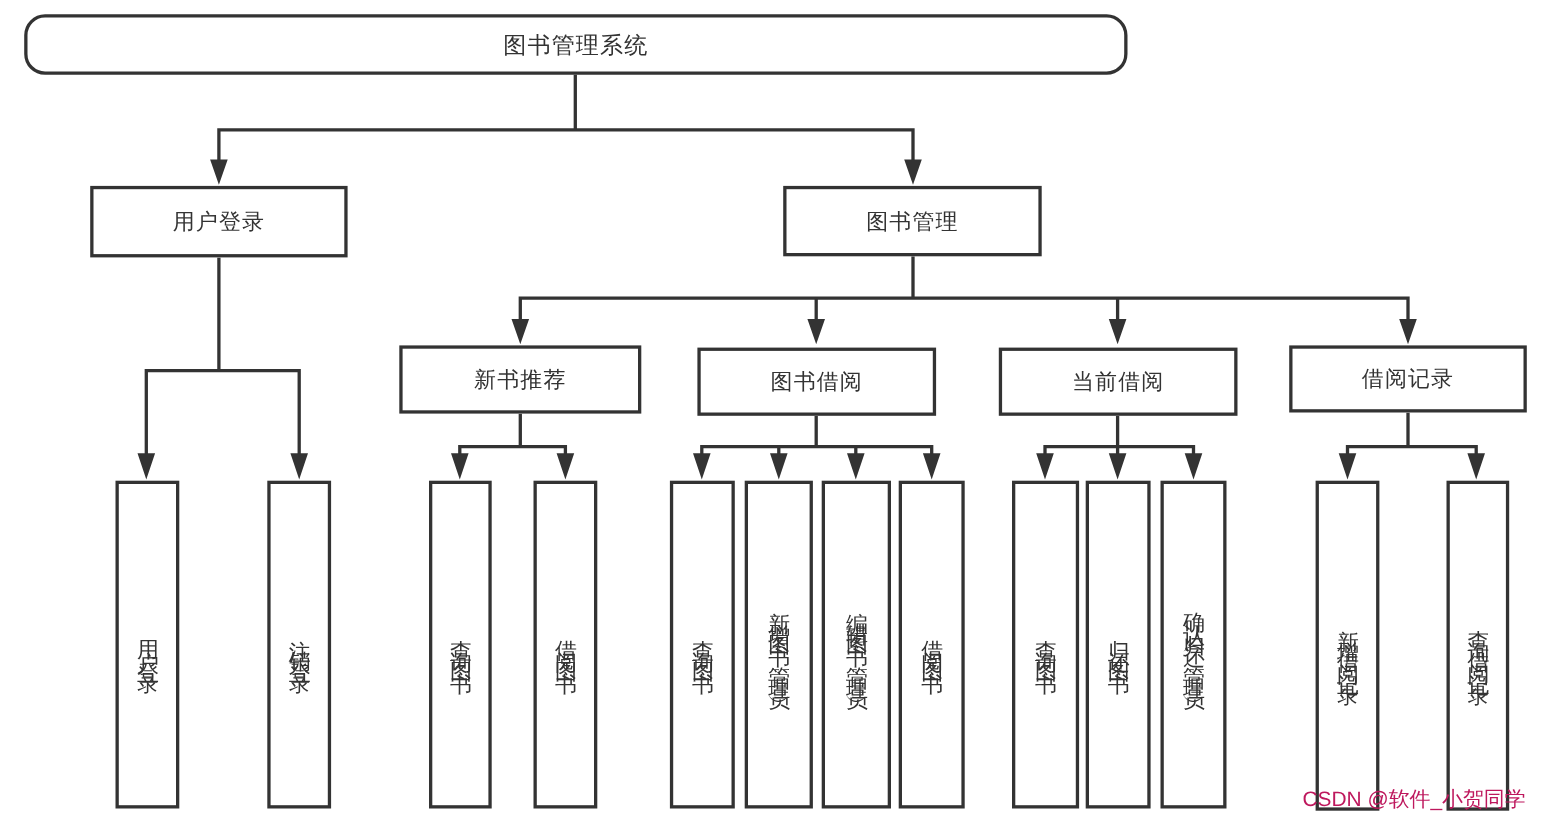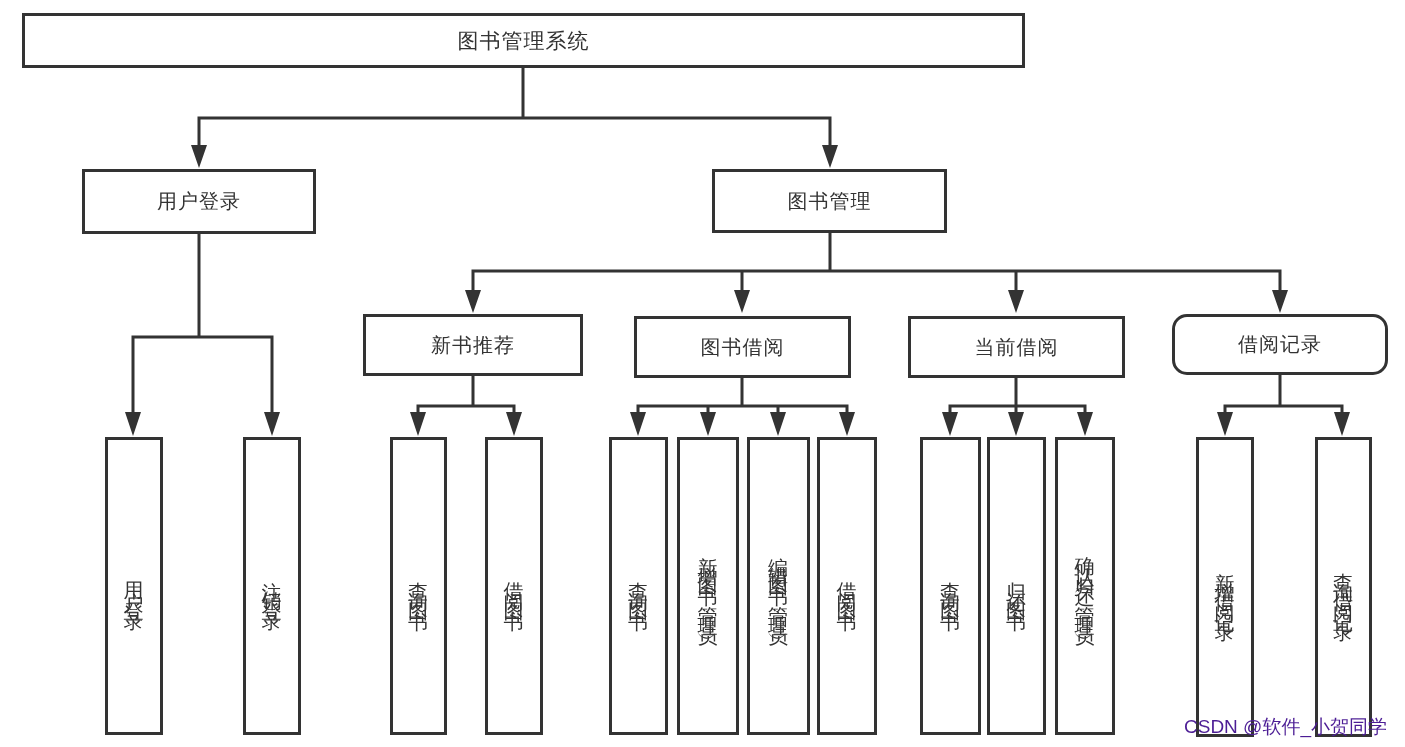--- a/index.html
+++ b/index.html
@@ -30,39 +30,39 @@
     justify-content: center;
     color: #333333;
   }
 
   .node-h {
     font-size: 20px;
     letter-spacing: 1px;
     white-space: nowrap;
   }
 
-  .node-root { font-size: 21px; }
+  .node-root { font-size: 21px; border-radius: 19px; }
 
   .node-v {
     font-size: 20px;
   }
   .node-v .v-label {
     writing-mode: vertical-rl;
     text-orientation: mixed;
     letter-spacing: 10px;
     line-height: 1;
     white-space: nowrap;
   }
 
   .watermark {
     position: absolute;
     left: 1184px;
     top: 714px;
     font-size: 19px;
-    color: #4c1d95;
+    color: #be185d;
     white-space: nowrap;
     z-index: 5;
   }
 </style>
 </head>
 <body>
 
 <div class="canvas">
 
   <svg class="connectors" width="1405" height="747" viewBox="0 0 1405 747" xmlns="http://www.w3.org/2000/svg">
@@ -109,21 +109,21 @@
 
   <div class="node node-h" style="left:363px; top:314px; width:220px; height:62px;font-family:Liberation Mono, monospace;">
     <span>新书推荐</span>
   </div>
   <div class="node node-h" style="left:634px; top:316px; width:217px; height:62px;">
     <span>图书借阅</span>
   </div>
   <div class="node node-h" style="left:908px; top:316px; width:217px; height:62px;font-family:Liberation Serif, serif;">
     <span>当前借阅</span>
   </div>
-  <div class="node node-h" style="left:1172px; top:314px; width:216px; height:61px;border-radius:15px;">
+  <div class="node node-h" style="left:1172px; top:314px; width:216px; height:61px;">
     <span>借阅记录</span>
   </div>
 
   <div class="node node-v" style="left:105px; top:437px; width:58px; height:298px;">
     <span class="v-label">用户登录</span>
   </div>
   <div class="node node-v" style="left:243px; top:437px; width:58px; height:298px;">
     <span class="v-label">注销登录</span>
   </div>
 

